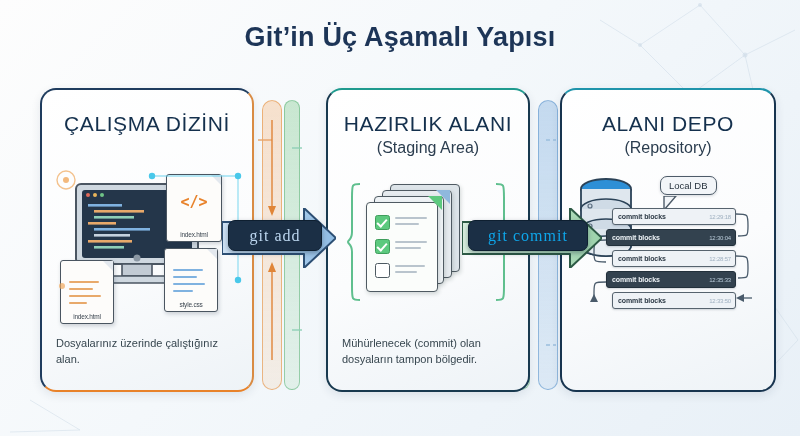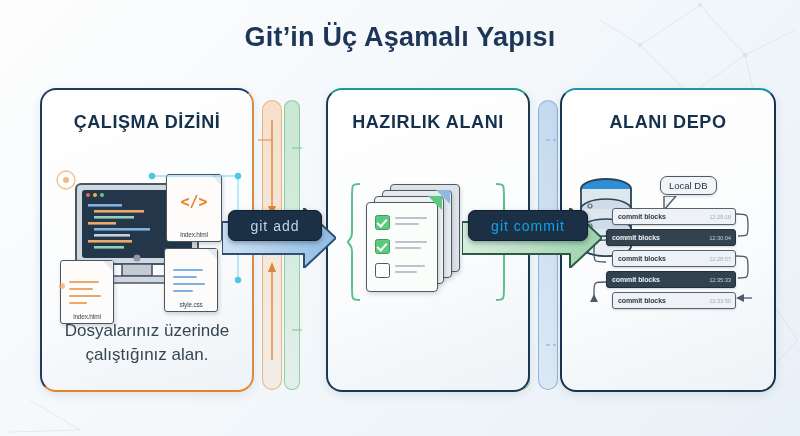--- a/index.html
+++ b/index.html
@@ -18,45 +18,45 @@
   
   .panel{
     position:absolute;top:88px;height:300px;border-radius:16px;
     background:linear-gradient(160deg,#ffffff 0%,#fbfcfd 55%,#eef3f7 100%);
     box-shadow:0 3px 10px rgba(25,50,80,.10);
     overflow:hidden;
   }
   .panel .ph{
     position:absolute;top:22px;left:0;width:100%;text-align:center;
   }
-  .ph-title{font-size:18px;font-weight:bold;color:#14304d;letter-spacing:.6px;}
+  .ph-title{font-size:21px;font-weight:normal;color:#14304d;letter-spacing:.6px;}
   .ph-sub{font-size:16px;color:#2b3d4f;margin-top:3px;}
   .panel .desc{
-    position:absolute;bottom:22px;left:14px;right:14px;text-align:center;
-    font-size:17px;line-height:1.45;color:#37464f;
+    position:absolute;bottom:22px;left:14px;right:14px;
+    font-size:11px;line-height:1.45;color:#37464f;
   }
   #p1{left:40px;width:210px;border:2px solid #1f3c5e;border-bottom-color:#e8822a;border-right-color:#d98b43;}
   #p2{left:298px;width:200px;border:2px solid #18394f;border-top-color:#1f9a8e;margin-left:28px;}
   #p3{left:560px;width:212px;border:2px solid #17344f;border-top-color:#1f94ab;}
 
   
   .band{position:absolute;top:100px;height:288px;border-radius:10px;}
   .band.orange{background:linear-gradient(180deg,rgba(245,166,95,.30),rgba(245,166,95,.12));border:1.5px solid rgba(226,134,48,.55);}
   .band.green{background:linear-gradient(180deg,rgba(126,201,140,.38),rgba(126,201,140,.14));border:1.5px solid rgba(88,176,114,.55);}
   .band.blue{background:linear-gradient(180deg,rgba(126,174,222,.40),rgba(126,174,222,.15));border:1.5px solid rgba(82,142,200,.55);}
 
   
   .arrow{position:absolute;top:208px;height:60px;}
   .arrow svg{display:block;}
   .cmd{
-    position:absolute;top:210px;height:29px;border-radius:7px;
+    position:absolute;top:220px;height:29px;border-radius:7px;
     background:#1b2f45;border:1.5px solid #0e1f30;
     display:flex;align-items:center;justify-content:center;
-    font-family:Liberation Sans, sans-serif;
-    font-size:14px;letter-spacing:1px;
+    font-family:Liberation Serif, serif;
+    font-size:16px;letter-spacing:1px;
     box-shadow:0 2px 5px rgba(10,25,45,.35);
   }
   #cmd-add{left:228px;width:92px;color:#bcd6ef;}
   #cmd-commit{left:468px;width:118px;color:#0ea5e9;}
 
   
   .art{position:absolute;}
   .filecard{
     position:absolute;background:#fdfcfa;border:1.6px solid #4a5560;border-radius:3px;
     box-shadow:1px 2px 4px rgba(30,45,65,.20);
@@ -208,20 +208,21 @@
     <line x1="196" y1="8" x2="196" y2="112" stroke="#49c8ea" stroke-width="1.2" opacity=".6"></line>
     <circle cx="196" cy="112" r="3.2" fill="#49c8ea"></circle>
   </svg>
 
   <div class="desc">Dosyalarınız üzerinde çalıştığınız alan.</div>
 </div>
 
 <div class="panel" id="p2">
   <div class="ph">
     <div class="ph-title">HAZIRLIK ALANI</div>
+    <div class="ph-sub">(Staging Area)</div>
   </div>
 
   <svg class="art" style="left:18px;top:92px;" width="16" height="120">
     <path d="M14,2 C6,2 6,2 6,16 L6,50 C6,58 2,58 2,60 C2,62 6,62 6,70 L6,104 C6,118 6,118 14,118" fill="none" stroke="#5fbf8e" stroke-width="2"></path>
   </svg>
   <svg class="art" style="left:166px;top:92px;" width="16" height="120">
     <path d="M2,2 C10,2 10,2 10,16 L10,50 C10,58 14,58 14,60 C14,62 10,62 10,70 L10,104 C10,118 10,118 2,118" fill="none" stroke="#5fbf8e" stroke-width="2"></path>
   </svg>
 
   <div class="stackcard" style="left:62px;top:94px;width:68px;height:86px;background:#dde4e9;"></div>
@@ -237,25 +238,27 @@
     <div class="lrow" style="left:28px;top:38px;width:32px;background:#b9c4cd;"></div>
     <div class="lrow" style="left:28px;top:44px;width:26px;background:#b9c4cd;"></div>
     <div class="lrow" style="left:28px;top:62px;width:30px;background:#b9c4cd;"></div>
     <div class="lrow" style="left:28px;top:68px;width:22px;background:#b9c4cd;"></div>
   </div>
   <svg class="art" style="left:46px;top:100px;" width="90" height="30">
     <polygon points="54,6 68,6 68,20" fill="#5cc97e"></polygon>
     <polygon points="62,0 76,0 76,14" fill="#8fb8dd"></polygon>
   </svg>
 
+  <div class="desc">Mühürlenecek (commit) olan dosyaların tampon bölgedir.</div>
 </div>
 
 <div class="panel" id="p3">
   <div class="ph">
     <div class="ph-title">ALANI DEPO</div>
+    <div class="ph-sub">(Repository)</div>
   </div>
 
   <svg class="art" style="left:14px;top:86px;" width="62" height="92">
     <ellipse cx="30" cy="13" rx="25" ry="10" fill="#2e8fd6" stroke="#2b4257" stroke-width="1.8"></ellipse>
     <path d="M5,13 L5,33 A25,10 0 0 0 55,33 L55,13" fill="#dfe7ee" stroke="#2b4257" stroke-width="1.8"></path>
     <ellipse cx="30" cy="33" rx="25" ry="10" fill="#cfdbe6" stroke="#2b4257" stroke-width="1.6"></ellipse>
     <path d="M5,33 L5,53 A25,10 0 0 0 55,53 L55,33" fill="#dfe7ee" stroke="#2b4257" stroke-width="1.8"></path>
     <ellipse cx="30" cy="53" rx="25" ry="10" fill="#cfdbe6" stroke="#2b4257" stroke-width="1.6"></ellipse>
     <path d="M5,53 L5,70 A25,10 0 0 0 55,70 L55,53" fill="#dfe7ee" stroke="#2b4257" stroke-width="1.8"></path>
     <ellipse cx="30" cy="70" rx="25" ry="10" fill="#e8eef3" stroke="#2b4257" stroke-width="1.6"></ellipse>

